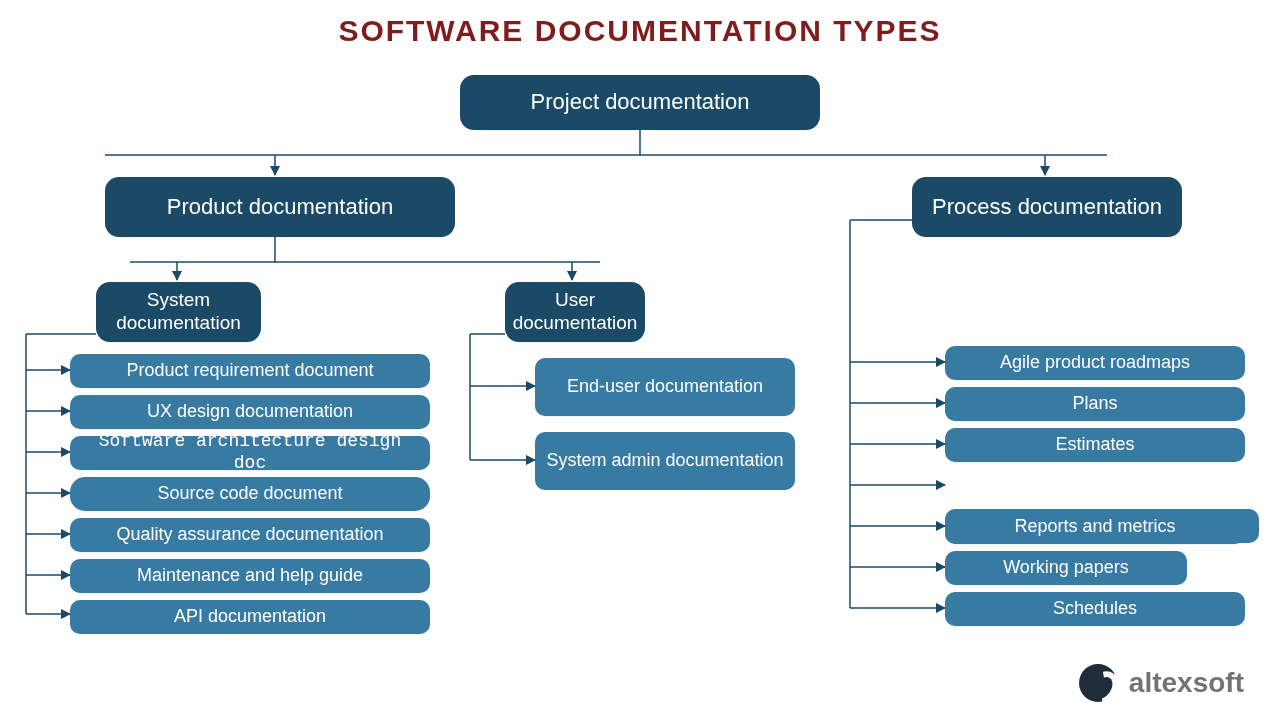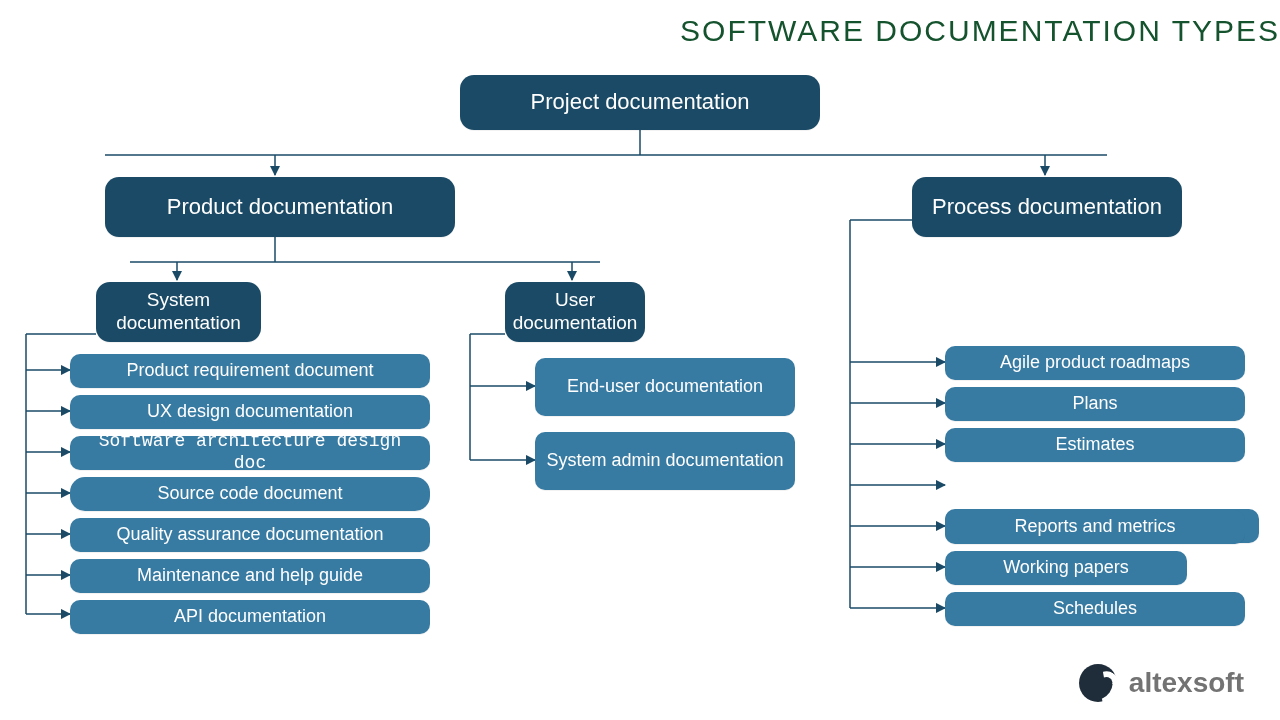--- a/index.html
+++ b/index.html
@@ -9,25 +9,25 @@
     background: #fff;
     font-family: "Segoe UI", "Helvetica Neue", Arial, sans-serif;
     color: #1a3850;
     overflow: hidden;
   }
   .stage { position: relative; width: 1280px; height: 720px; }
   svg.connectors { position: absolute; left:0; top:0; width:1280px; height:720px; pointer-events:none; }
   .title {
     position: absolute;
     left: 0; right: 0; top: 14px;
-    text-align: right;
-    font-weight: 400;
+    text-align: center;
+    font-weight: 700;
     letter-spacing: 2px;
     font-size: 30px;
-    color: #14532d;
+    color: #7f1d1d;
   }
   .node {
     position: absolute;
     display: flex;
     align-items: center;
     justify-content: center;
     text-align: center;
     color: #fff;
     border-radius: 12px;
     padding: 6px 10px;

